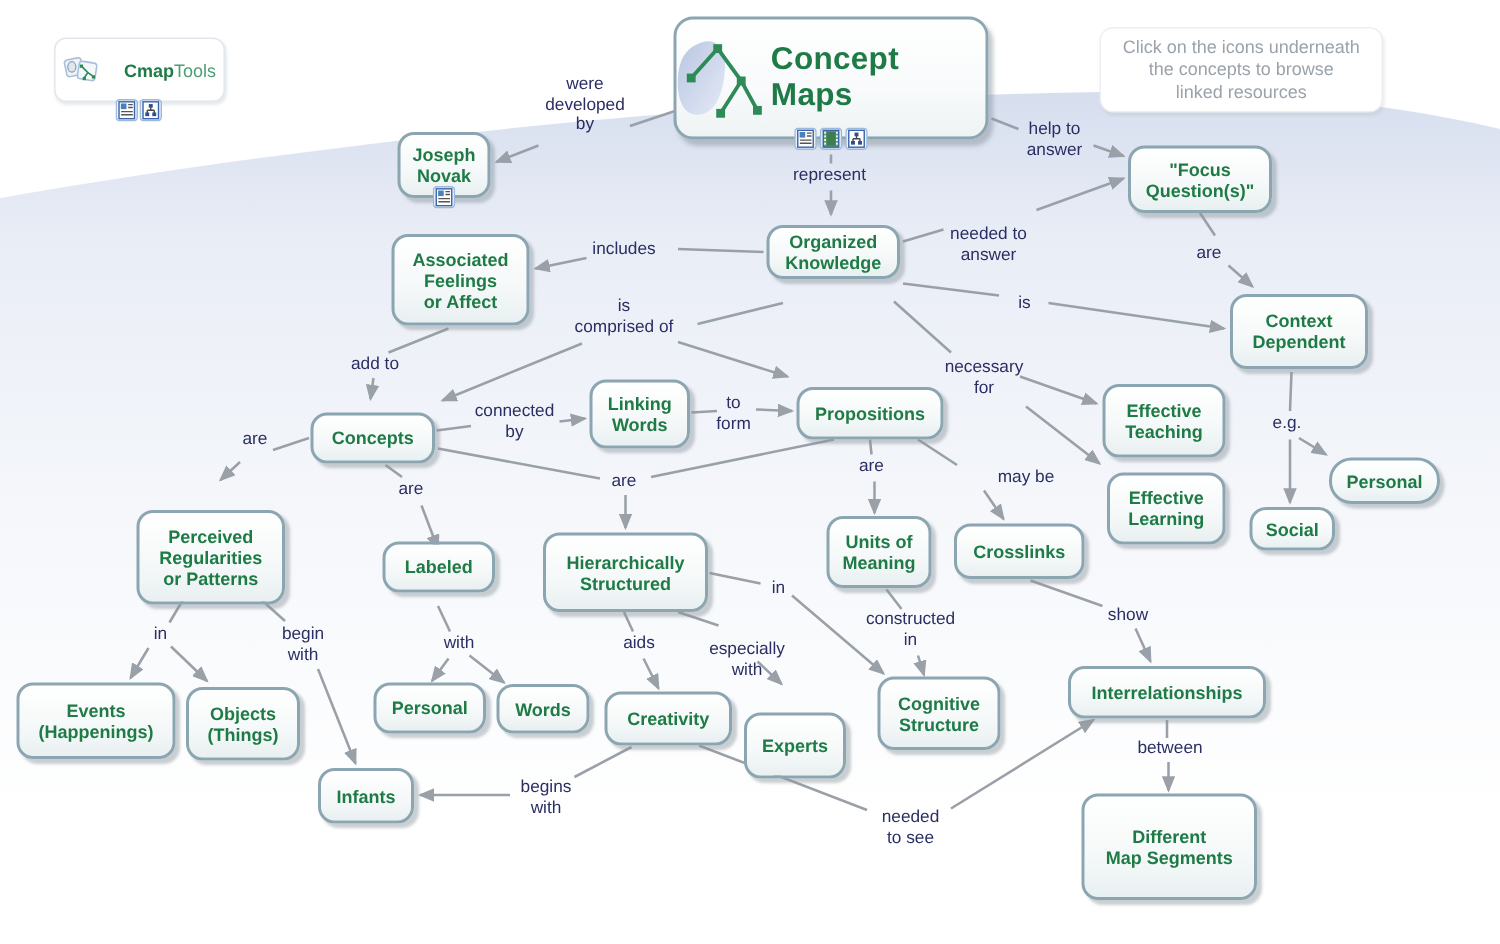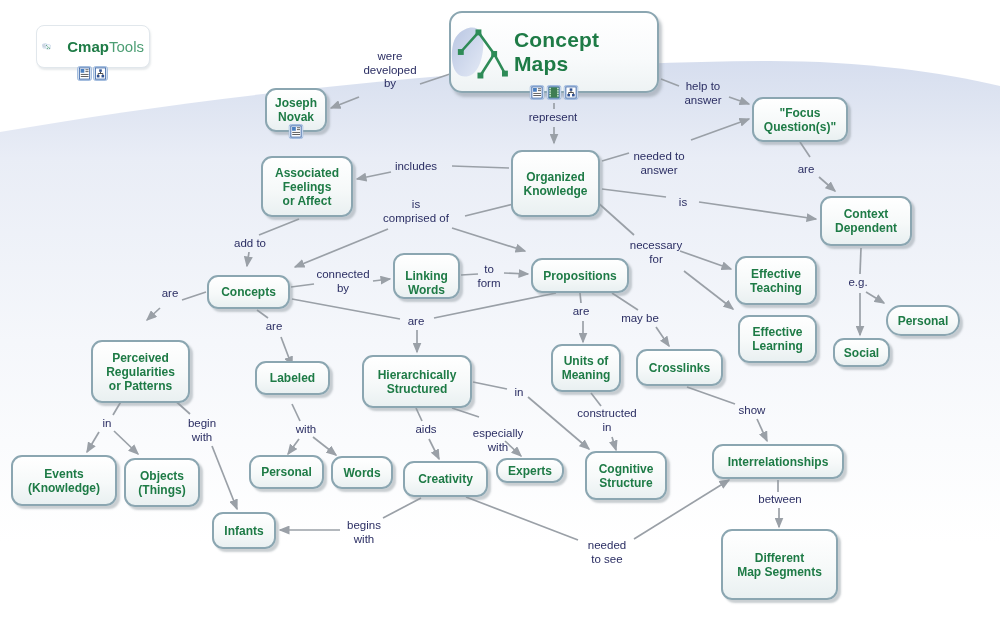--- a/index.html
+++ b/index.html
@@ -16,21 +16,21 @@
   .node-icons{position:absolute;left:50%;bottom:-9px;transform:translateX(-50%);display:flex;gap:2px;z-index:4;}
   .res-icon{display:block;line-height:0;}
   #hero{position:absolute;display:flex;align-items:center;justify-content:space-between;gap:6px;
     border:2px solid #8ba6b1;border-radius:13px;box-sizing:border-box;
     background:linear-gradient(180deg,#ffffff 0%,#f8fafb 60%,#eef3f4 100%);
     box-shadow:3px 4px 3px rgba(138,148,156,.5);z-index:3;}
   .hero-title{color:#1e7b46;font-size:21px;font-weight:bold;letter-spacing:.2px;}
   #cmap-box{position:absolute;left:36px;top:25px;width:114px;height:43px;background:#fff;
     border:1px solid #e1e7ec;border-radius:8px;box-shadow:1px 2px 2px rgba(160,170,178,.25);
     display:flex;align-items:center;padding:2px 5px;box-sizing:border-box;z-index:3;}
-  .brand{font-size:15px;margin-left:16px;}
+  .brand{font-size:12px;margin-left:16px;}
   .brand .b1{color:#1e7b46;font-weight:bold;}
   .brand .b2{color:#4d9e74;}
   #cmap-icons{position:absolute;left:77px;top:66px;display:flex;gap:1px;z-index:4;}
   #note{position:absolute;left:733px;top:18px;width:187px;height:55px;background:#fff;
     border:1px solid #eceff2;border-radius:9px;color:#9aa3ab;font-size:12px;line-height:15px;
     display:flex;align-items:center;justify-content:center;text-align:center;white-space:pre-line;
     box-shadow:1px 2px 2px rgba(160,170,178,.2);z-index:3;}
 </style>
 </head>
 <body>
@@ -150,20 +150,23 @@
       <span class="res-icon"><svg width="15" height="15" viewBox="0 0 16 16">
           <rect x="0.5" y="0.5" width="15" height="15" rx="2.5" fill="#e8f0fa" stroke="#9db8dc"></rect>
           <rect x="2.5" y="2" width="11" height="12" fill="#ffffff" stroke="#3a66a8"></rect>
           <path d="M8,6 L8,8 M5.5,8 L10.5,8 M5.5,8 L5.5,10 M10.5,8 L10.5,10" stroke="#444" fill="none"></path>
           <rect x="6.6" y="3.6" width="2.8" height="2.6" fill="#2e4f8f"></rect>
           <rect x="4.1" y="9.6" width="2.8" height="2.6" fill="#2e4f8f"></rect>
           <rect x="9.1" y="9.6" width="2.8" height="2.6" fill="#2e4f8f"></rect>
         </svg></span>
     </div>
 
+  <div id="note">Click on the icons underneath
+the concepts to browse
+linked resources</div>
 
   <div id="hero" style="left: 449px; top: 11px; width: 210px; height: 82px;">
     <svg width="58" height="62" viewBox="0 0 58 62">
       <defs>
         <linearGradient id="blobg" x1="0" y1="0" x2="1" y2="1">
           <stop offset="0" stop-color="#b9c6e2"></stop>
             <stop offset="1" stop-color="#e4eaf6"></stop>
         </linearGradient>
       </defs>
       <path d="M14,8 C 26,2 34,10 33,24 C 32,42 26,56 14,56 C 4,56 0,44 1,30 C 2,18 6,12 14,8 Z" fill="url(#blobg)"></path>
@@ -221,54 +224,54 @@
               <rect x="3.8" y="3.2" width="4" height="4" fill="#4a7fc0"></rect>
               <g stroke="#555" stroke-width="1">
                 <line x1="9" y1="4" x2="12.3" y2="4"></line>
                 <line x1="9" y1="6" x2="12.3" y2="6"></line>
                 <line x1="4" y1="9" x2="12.3" y2="9"></line>
                 <line x1="4" y1="11.2" x2="12.3" y2="11.2"></line>
               </g>
             </svg></span></div></div>
       <div class="cnode" style="left: 752px; top: 97px; width: 96px; height: 45px;"><span>"Focus
 Question(s)"</span></div>
-      <div class="cnode" style="left: 511px; top: 150px; width: 89px; height: 67px;"><span>Organized
+      <div class="cnode" style="left: 511px; top: 150px; width: 89px; height: 36px;"><span>Organized
 Knowledge</span></div>
       <div class="cnode" style="left: 261px; top: 156px; width: 92px; height: 61px;"><span>Associated
 Feelings
 or Affect</span></div>
       <div class="cnode" style="left: 820px; top: 196px; width: 92px; height: 50px;"><span>Context
 Dependent</span></div>
       <div class="cnode" style="left: 735px; top: 256px; width: 82px; height: 49px;"><span>Effective
 Teaching</span></div>
       <div class="cnode" style="left: 738px; top: 315px; width: 79px; height: 48px;"><span>Effective
 Learning</span></div>
       <div class="cnode" style="left: 531px; top: 258px; width: 98px; height: 35px;"><span>Propositions</span></div>
       <div class="cnode" style="left: 207px; top: 275px; width: 83px; height: 34px;"><span>Concepts</span></div>
-      <div class="cnode" style="left: 393px; top: 253px; width: 67px; height: 46px; align-items: flex-end;"><span>Linking
+      <div class="cnode" style="left: 393px; top: 253px; width: 67px; height: 46px;"><span>Linking
 Words</span></div>
       <div class="cnode" style="left: 551px; top: 344px; width: 70px; height: 48px;"><span>Units of
 Meaning</span></div>
       <div class="cnode" style="left: 636px; top: 349px; width: 87px; height: 37px;"><span>Crosslinks</span></div>
       <div class="cnode" style="left: 886px; top: 305px; width: 74px; height: 31px; border-radius: 15px;"><span>Personal</span></div>
       <div class="cnode" style="left: 833px; top: 338px; width: 57px; height: 29px;"><span>Social</span></div>
       <div class="cnode" style="left: 91px; top: 340px; width: 99px; height: 63px;"><span>Perceived
 Regularities
 or Patterns</span></div>
       <div class="cnode" style="left: 11px; top: 455px; width: 106px; height: 51px;"><span>Events
-(Knowledge)</span></div>
+(Happenings)</span></div>
       <div class="cnode" style="left: 124px; top: 458px; width: 76px; height: 49px;"><span>Objects
 (Things)</span></div>
       <div class="cnode" style="left: 255px; top: 361px; width: 75px; height: 34px;"><span>Labeled</span></div>
       <div class="cnode" style="left: 249px; top: 455px; width: 75px; height: 34px;"><span>Personal</span></div>
       <div class="cnode" style="left: 331px; top: 456px; width: 62px; height: 33px;"><span>Words</span></div>
       <div class="cnode" style="left: 362px; top: 355px; width: 110px; height: 53px;"><span>Hierarchically
 Structured</span></div>
       <div class="cnode" style="left: 403px; top: 461px; width: 85px; height: 36px;"><span>Creativity</span></div>
-      <div class="cnode" style="left: 496px; top: 458px; width: 68px; height: 25px;"><span>Experts</span></div>
+      <div class="cnode" style="left: 496px; top: 475px; width: 68px; height: 44px;"><span>Experts</span></div>
       <div class="cnode" style="left: 585px; top: 451px; width: 82px; height: 49px;"><span>Cognitive
 Structure</span></div>
       <div class="cnode" style="left: 712px; top: 444px; width: 132px; height: 35px;"><span>Interrelationships</span></div>
       <div class="cnode" style="left: 721px; top: 529px; width: 117px; height: 71px;"><span>Different
 Map Segments</span></div>
       <div class="cnode" style="left: 212px; top: 512px; width: 64px; height: 37px;"><span>Infants</span></div>
       <div class="edge-label" style="left: 390px; top: 50px;">were
 developed
 by</div>
       <div class="edge-label" style="left: 553px; top: 111px;">represent</div>
@@ -286,21 +289,21 @@
 for</div>
       <div class="edge-label" style="left: 343px; top: 268px;">connected
 by</div>
       <div class="edge-label" style="left: 489px; top: 263px;">to
 form</div>
       <div class="edge-label" style="left: 858px; top: 276px;">e.g.</div>
       <div class="edge-label" style="left: 170px; top: 287px;">are</div>
       <div class="edge-label" style="left: 274px; top: 320px;">are</div>
       <div class="edge-label" style="left: 416px; top: 315px;">are</div>
       <div class="edge-label" style="left: 581px; top: 305px;">are</div>
-      <div class="edge-label" style="left: 640px; top: 312px;">may be</div>
+      <div class="edge-label" style="left: 684px; top: 312px;">may be</div>
       <div class="edge-label" style="left: 519px; top: 386px;">in</div>
       <div class="edge-label" style="left: 607px; top: 407px;">constructed
 in</div>
       <div class="edge-label" style="left: 752px; top: 404px;">show</div>
       <div class="edge-label" style="left: 107px; top: 417px;">in</div>
       <div class="edge-label" style="left: 202px; top: 417px;">begin
 with</div>
       <div class="edge-label" style="left: 306px; top: 423px;">with</div>
       <div class="edge-label" style="left: 426px; top: 423px;">aids</div>
       <div class="edge-label" style="left: 498px; top: 416px; margin-top: 11px;">especially

